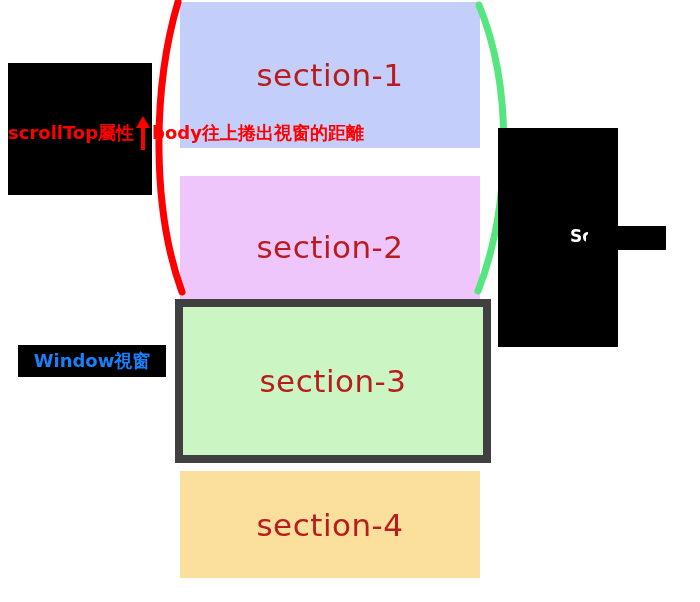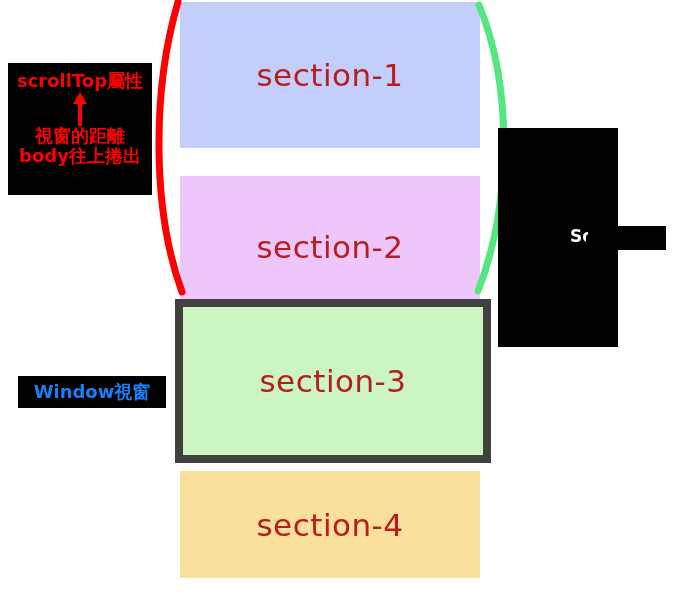--- a/index.html
+++ b/index.html
@@ -58,21 +58,21 @@
   
   #scrolltop-note {
     position: absolute;
     left: 8px;
     top: 63px;
     width: 144px;
     height: 132px;
     background: #000000;
     color: #ff0000;
     display: flex;
-    flex-direction: column;
+    flex-direction: row;
     align-items: center;
     justify-content: flex-start;
     box-sizing: border-box;
     padding-top: 8px;
   }
   #scrolltop-note .note-line {
     font-size: 18px;
     font-weight: bold;
     line-height: 1.15;
     white-space: nowrap;
@@ -84,21 +84,21 @@
     height: 34px;
     display: flex;
     align-items: center;
     justify-content: center;
   }
 
   
   #window-label {
     position: absolute;
     left: 18px;
-    top: 376px;
+    top: 345px;
     width: 148px;
     height: 32px;
     background: #000000;
     color: #1a7ef7;
     display: flex;
     align-items: center;
     justify-content: center;
     font-size: 18px;
     font-weight: bold;
     white-space: nowrap;
@@ -169,22 +169,22 @@
   </svg>
 
   <div id="scrolltop-note">
     <div class="note-line">scrollTop屬性</div>
     <div class="arrow-up">
       <svg width="18" height="34" viewBox="0 0 18 34" aria-hidden="true">
         <line x1="9" y1="34" x2="9" y2="8" stroke="#ff0000" stroke-width="4"></line>
         <polygon points="9,0 2,12 16,12" fill="#ff0000"></polygon>
       </svg>
     </div>
+    <div class="note-line">body往上捲出</div>
     <div class="note-line">視窗的距離</div>
-    <div class="note-line">body往上捲出</div>
   </div>
 
   <div id="window-label">
     <span>Window視窗</span>
   </div>
 
   <div id="right-note">
     <span class="right-note-text">Sc</span>
   </div>
   <div id="right-note-redaction"></div>

